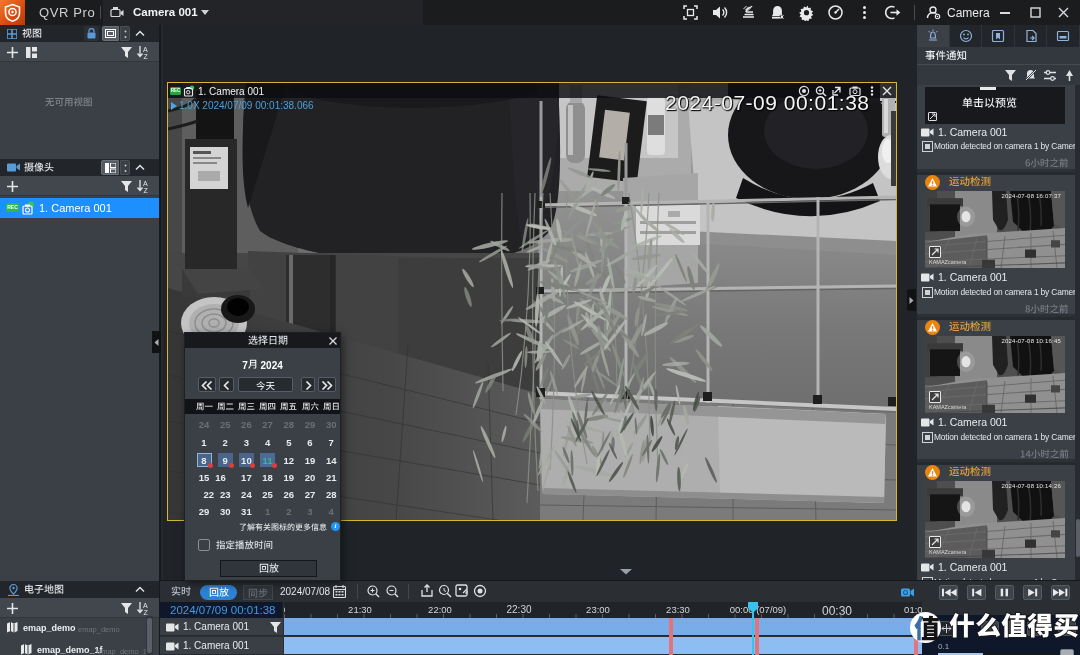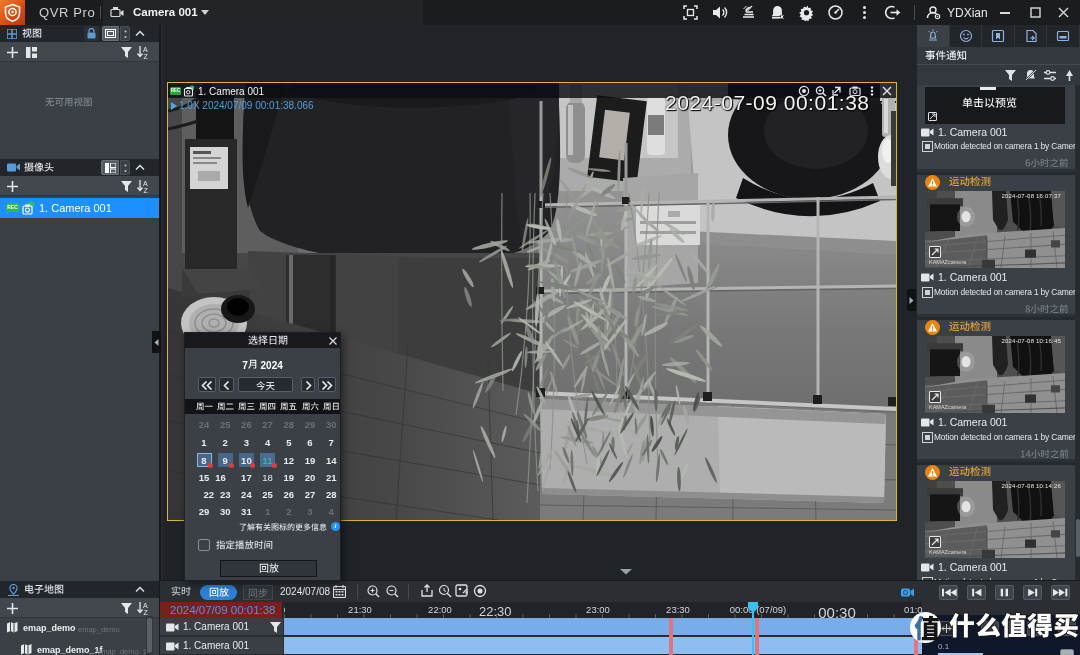--- a/index.html
+++ b/index.html
@@ -68,21 +68,21 @@
         <path d="M12.5 5.2 l3.8 3.3 -3.8 3.3z" fill="#e8e9ea"></path>
       </svg>
 <div class="abs" style="left:914px;top:5px;width:1px;height:15px;background:#4a4c4f"></div>
 <svg class="abs ic" style="left:925px;top:4px" width="17" height="17" viewBox="0 0 17 17">
         <circle cx="8" cy="6" r="3" fill="none" stroke="#e8e9ea" stroke-width="1.4"></circle>
         <path d="M2.5 14 a5.5 5.5 0 0 1 11 0" fill="none" stroke="#e8e9ea" stroke-width="1.4"></path>
         <circle cx="12.5" cy="12.5" r="3" fill="#1b1c1e"></circle>
         <circle cx="12.5" cy="12.5" r="2.2" fill="none" stroke="#e8e9ea" stroke-width="1.1"></circle>
         <circle cx="12.5" cy="12.5" r=".8" fill="#e8e9ea"></circle>
       </svg>
-<div class="abs" style="left:947px;top:6px;font-size:12px;color:#e8e9ea">YDXian</div>
+<div class="abs" style="left:947px;top:6px;font-size:12px;color:#e8e9ea">Camera</div>
 <div class="abs" style="left:1000px;top:12px;width:10px;height:1.5px;background:#d8dadd"></div>
 <svg class="abs ic" style="left:1030px;top:7px" width="11" height="11">
         <rect x="1" y="1" width="9" height="9" fill="none" stroke="#d8dadd" stroke-width="1.4"></rect>
       </svg>
 <svg class="abs ic" style="left:1058px;top:7px" width="11" height="11">
         <path d="M1 1 l9 9 M10 1 l-9 9" stroke="#d8dadd" stroke-width="1.4"></path>
       </svg>
 </div>
 <div class="abs" style="left:0;top:25px;width:161px;height:630px;background:#3b4047;border-right:2px solid #17191c">
 <div class="abs" style="left:0;top:0px;width:159px;height:17px;background:#22252a">
@@ -1076,32 +1076,32 @@
       </svg>
 <svg class="abs ic" style="left:313px;top:3px" width="14" height="14">
         <circle cx="7" cy="7" r="5.5" fill="none" stroke="#dfe1e4" stroke-width="1.3"></circle>
         <circle cx="7" cy="7" r="2.5" fill="#dfe1e4"></circle>
       </svg>
 <svg class="abs ic" style="left:741px;top:7px" width="13" height="9">
         <rect x="0" y="0.5" width="9" height="8" rx="1.5" fill="#3da0e8"></rect>
         <path d="M9.5 3 l3.5-2.5 v8 L9.5 6z" fill="#3da0e8"></path>
         <circle cx="4.5" cy="4.5" r="2" fill="none" stroke="#1d5f94" stroke-width="1.1"></circle>
       </svg>
-<div class="abs" style="left:0;top:21px;width:123px;height:16px;background:#7f1d1d;border-right:1px solid #1d2023">
+<div class="abs" style="left:0;top:21px;width:123px;height:16px;background:#0f172a;border-right:1px solid #1d2023">
         <div class="abs" style="left:10px;top:2px;font-size:11.5px;color:#3f9ce8">2024/07/09 00:01:38</div>
       </div>
 <div class="abs" style="left:124px;top:21px;width:638px;height:16px;background:#202327;overflow:hidden">
 <div class="abs" style="left:-4px;top:2px;width:80px;margin-left:-40px;text-align:center;font-size:9.5px;color:#d2d5d9;white-space:nowrap">00</div>
 <div class="abs" style="left:76px;top:2px;width:80px;margin-left:-40px;text-align:center;font-size:9.5px;color:#d2d5d9;white-space:nowrap">21:30</div>
 <div class="abs" style="left:156px;top:2px;width:80px;margin-left:-40px;text-align:center;font-size:9.5px;color:#d2d5d9;white-space:nowrap">22:00</div>
-<div class="abs" style="left:235px;top:2px;width:80px;margin-left:-40px;font-size:13px;color:#d2d5d9;white-space:nowrap">22:30</div>
+<div class="abs" style="left:235px;top:2px;width:80px;margin-left:-40px;text-align:center;font-size:10px;color:#d2d5d9;white-space:nowrap">22:30</div>
 <div class="abs" style="left:314px;top:2px;width:80px;margin-left:-40px;text-align:center;font-size:9.5px;color:#d2d5d9;white-space:nowrap">23:00</div>
 <div class="abs" style="left:394px;top:2px;width:80px;margin-left:-40px;text-align:center;font-size:9.5px;color:#d2d5d9;white-space:nowrap">23:30</div>
 <div class="abs" style="left:474px;top:2px;width:80px;margin-left:-40px;text-align:center;font-size:9.5px;color:#d2d5d9;white-space:nowrap">00:00 (07/09)</div>
-<div class="abs" style="left:553px;top:2px;width:80px;margin-left:-40px;text-align:center;font-size:15px;color:#d2d5d9;white-space:nowrap">00:30</div>
+<div class="abs" style="left:553px;top:2px;width:80px;margin-left:-40px;text-align:center;font-size:12px;color:#d2d5d9;white-space:nowrap">00:30</div>
 <div class="abs" style="left:632px;top:2px;width:80px;margin-left:-40px;text-align:center;font-size:9.5px;color:#d2d5d9;white-space:nowrap">01:00</div>
 <svg class="ic abs" style="left:0;top:0" width="638" height="16">
           <rect x="0.0" y="12" width="1" height="4" fill="#5a5e63"></rect>
           <rect x="26.5" y="12" width="1" height="4" fill="#5a5e63"></rect>
           <rect x="53.0" y="12" width="1" height="4" fill="#5a5e63"></rect>
           <rect x="79.5" y="12" width="1" height="4" fill="#5a5e63"></rect>
           <rect x="106.0" y="12" width="1" height="4" fill="#5a5e63"></rect>
           <rect x="132.5" y="12" width="1" height="4" fill="#5a5e63"></rect>
           <rect x="159.0" y="12" width="1" height="4" fill="#5a5e63"></rect>
           <rect x="185.5" y="12" width="1" height="4" fill="#5a5e63"></rect>
@@ -1333,21 +1333,21 @@
       <div class="abs" style="left:51.4px;top:122px;width:20px;text-align:center;font-size:9.5px;font-weight:bold;color:#e8eaec">10</div>
 <div class="abs" style="left:75.1px;top:120px;width:15px;height:14px;background:#4a6c94;"></div>
       <div class="abs" style="left:86.6px;top:130px;width:5px;height:5px;border-radius:50%;background:#e23b3b"></div>
       <div class="abs" style="left:72.6px;top:122px;width:20px;text-align:center;font-size:9.5px;font-weight:bold;color:#35b5a0">11</div>
 <div class="abs" style="left:93.8px;top:122px;width:20px;text-align:center;font-size:9.5px;font-weight:bold;color:#e8eaec">12</div>
 <div class="abs" style="left:115.0px;top:122px;width:20px;text-align:center;font-size:9.5px;font-weight:bold;color:#e8eaec">19</div>
 <div class="abs" style="left:136.2px;top:122px;width:20px;text-align:center;font-size:9.5px;font-weight:bold;color:#e8eaec">14</div>
 <div class="abs" style="left:9.0px;top:139px;width:20px;text-align:center;font-size:9.5px;font-weight:bold;color:#e8eaec">15</div>
 <div class="abs" style="left:30.2px;top:139px;width:20px;font-size:9.5px;font-weight:bold;color:#e8eaec">16</div>
 <div class="abs" style="left:51.4px;top:139px;width:20px;text-align:center;font-size:9.5px;font-weight:bold;color:#e8eaec">17</div>
-<div class="abs" style="left:72.6px;top:139px;width:20px;text-align:center;font-size:9.5px;font-weight:normal;color:#e8eaec">18</div>
+<div class="abs" style="left:72.6px;top:139px;width:20px;text-align:center;font-size:9.5px;font-weight:bold;color:#e8eaec">18</div>
 <div class="abs" style="left:93.8px;top:139px;width:20px;text-align:center;font-size:9.5px;font-weight:bold;color:#e8eaec">19</div>
 <div class="abs" style="left:115.0px;top:139px;width:20px;text-align:center;font-size:9.5px;font-weight:bold;color:#e8eaec">20</div>
 <div class="abs" style="left:136.2px;top:139px;width:20px;text-align:center;font-size:9.5px;font-weight:bold;color:#e8eaec">21</div>
 <div class="abs" style="left:9.0px;top:156px;width:20px;text-align:right;font-size:9.5px;font-weight:bold;color:#e8eaec">22</div>
 <div class="abs" style="left:30.2px;top:156px;width:20px;text-align:center;font-size:9.5px;font-weight:bold;color:#e8eaec">23</div>
 <div class="abs" style="left:51.4px;top:156px;width:20px;text-align:center;font-size:9.5px;font-weight:bold;color:#e8eaec">24</div>
 <div class="abs" style="left:72.6px;top:156px;width:20px;text-align:center;font-size:9.5px;font-weight:bold;color:#e8eaec">25</div>
 <div class="abs" style="left:93.8px;top:156px;width:20px;text-align:center;font-size:9.5px;font-weight:bold;color:#e8eaec">26</div>
 <div class="abs" style="left:115.0px;top:156px;width:20px;text-align:center;font-size:9.5px;font-weight:bold;color:#e8eaec">27</div>
 <div class="abs" style="left:136.2px;top:156px;width:20px;text-align:center;font-size:9.5px;font-weight:bold;color:#e8eaec">28</div>

